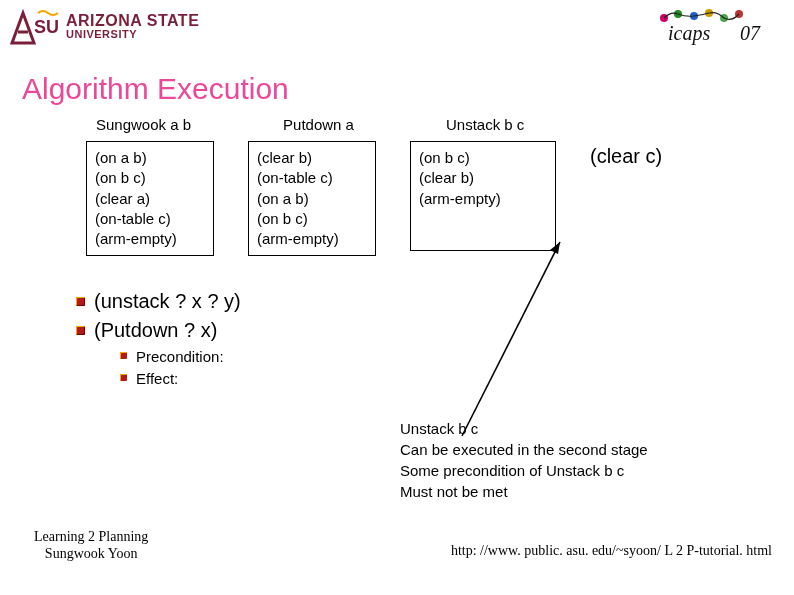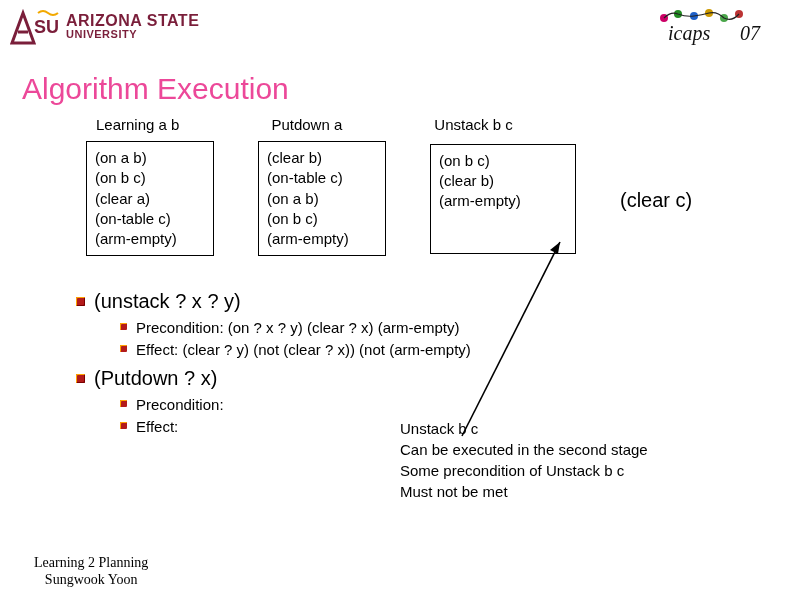--- a/index.html
+++ b/index.html
@@ -55,23 +55,23 @@
   }
   .actions-row {
     display: flex;
     gap: 92px;
     padding-left: 96px;
     font-size: 15px;
     color: #000;
   }
   .boxes-row {
     display: flex;
-    align-items: center;
+    align-items: flex-start;
     padding: 8px 0 0 86px;
-    gap: 44px;
+    gap: 34px;
   }
   .state-box {
     border: 1px solid #000;
     padding: 6px 10px 6px 8px;
     font-size: 15px;
     line-height: 1.35;
     white-space: pre;
     min-height: 110px;
   }
   .box1 { width: 128px; }
@@ -119,21 +119,21 @@
   .side-note {
     position: absolute;
     left: 400px;
     top: 418px;
     font-size: 15px;
     line-height: 1.4;
     white-space: pre;
   }
   .footer {
     position: absolute;
-    bottom: 6px;
+    bottom: 32px;
     left: 0;
     width: 100%;
     display: flex;
     justify-content: space-between;
     padding: 0 22px 0 34px;
     font-size: 14px;
     margin-top: 44px;
   }
   .footer-left {
     font-family: "Times New Roman", Times, serif;
@@ -178,21 +178,21 @@
       <path d="M10 12 Q17 5 24 8 Q32 11 40 10 Q48 9 55 7 Q63 5 70 12 Q78 16 85 8" fill="none" stroke="#222" stroke-width="1.2"></path>
       <text x="14" y="34" font-family="cursive" font-size="20" font-style="italic" fill="#111">icaps</text>
       <text x="86" y="34" font-family="cursive" font-size="20" font-style="italic" fill="#111">07</text>
     </svg>
   </div>
 </div>
 
 <h1 class="title">Algorithm Execution</h1>
 
 <div class="actions-row">
-  <span>Learning a b</span>
+  <span>Sungwook a b</span>
   <span>Putdown a</span>
   <span>Unstack b c</span>
 </div>
 
 <div class="boxes-row">
   <div class="state-box box1">(on a b)
 (on b c)
 (clear a)
 (on-table c)
 (arm-empty)</div>
@@ -204,24 +204,20 @@
   <div class="state-box box3">(on b c)
 (clear b)
 (arm-empty)</div>
   <div class="final-col">(clear c)</div>
 </div>
 
 <div class="bullets">
   <ul>
     <li>
       <span>(unstack ? x ? y)</span>
-      <ul>
-        <li>Precondition: (on ? x ? y) (clear ? x)  (arm-empty)</li>
-        <li>Effect: (clear ? y) (not (clear ? x)) (not (arm-empty)</li>
-      </ul>
     </li>
     <li>
       <span>(Putdown ? x)</span>
       <ul>
         <li>Precondition:</li>
         <li>Effect:</li>
       </ul>
     </li>
   </ul>
 </div>
@@ -234,13 +230,14 @@
 <svg class="arrow" style="left:454px; top:236px;" width="120" height="210">
   <line x1="8" y1="200" x2="106" y2="6" stroke="#000" stroke-width="1.6"></line>
   <polygon points="106,6 96,14 104,18" fill="#000"></polygon>
 </svg>
 
 <div class="footer">
   <div class="footer-left">
     <div>Learning 2 Planning</div>
     <div>Sungwook Yoon</div>
   </div>
+  <div class="footer-right">http: //www. public. asu. edu/~syoon/ L 2 P-tutorial. html</div>
 </div>
 
 </body></html>

